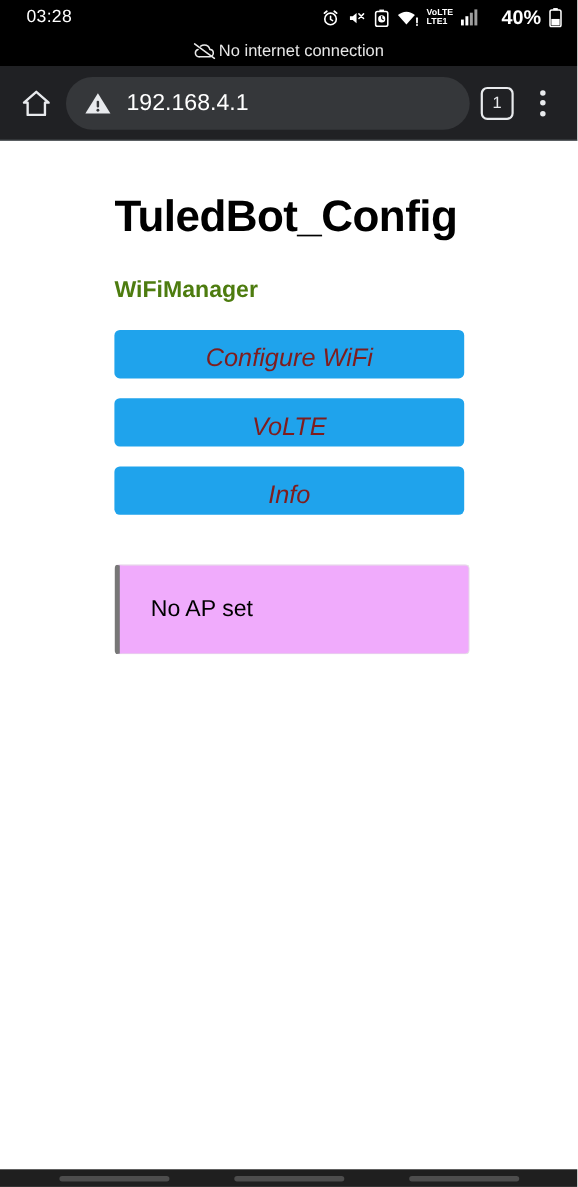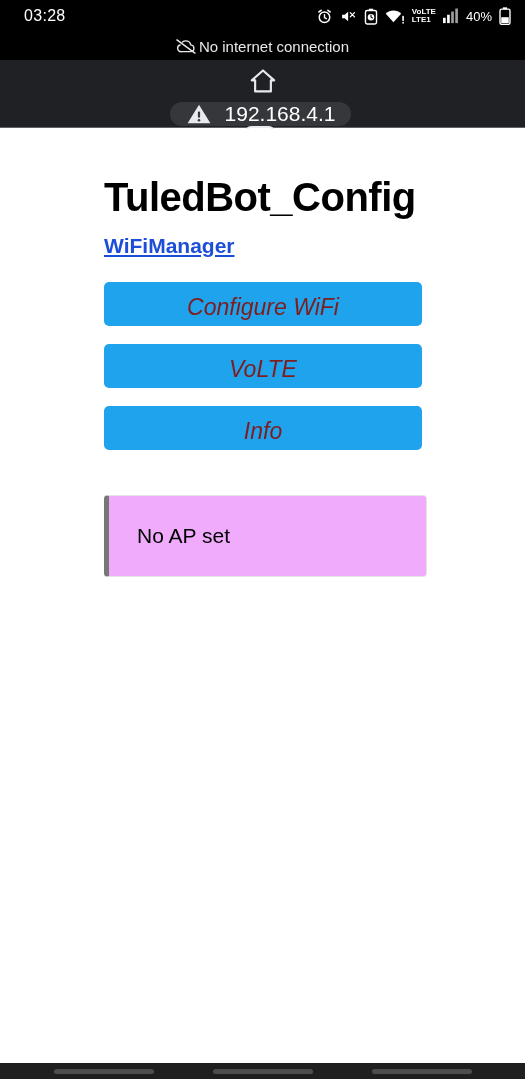--- a/index.html
+++ b/index.html
@@ -18,30 +18,30 @@
   }
   #status-top{
     height:32px; display:flex; align-items:center;
     padding:0 14px 0 24px;
   }
   #clock{ font-size:16px; letter-spacing:.3px; }
   #status-icons{
     margin-left:auto; display:flex; align-items:center; gap:7px;
   }
   #status-icons svg{ display:block; }
-  #battery-pct{ font-size:13px; margin-left:0; }
+  #battery-pct{ font-size:18px; margin-left:14px;font-weight:bold; }
   #status-sub{
     height:28px; display:flex; align-items:center; justify-content:center;
     gap:3px; font-size:15px; color:#e8e8e8;
   }
 
   
   #browser-bar{
     height:68px; background:#202124; display:flex; align-items:center;
-    padding:0 12px; border-bottom:1px solid #5f6368;flex-direction:column;
+    padding:0 12px; border-bottom:1px solid #5f6368;
   }
   #home-btn{ width:42px; height:42px; display:flex; align-items:center;
     justify-content:center; flex:0 0 auto; }
   #url-pill{
     flex:1 1 auto; height:48px; background:#35373a; border-radius:24px;
     display:flex; align-items:center; padding:0 16px; margin:0 10px 0 6px;
     gap:13px; min-width:0;
   }
   #url-text{
     color:#ffffff; font-size:21px; white-space:nowrap;
@@ -62,23 +62,22 @@
   
   #page{
     background:#ffffff; position:absolute; top:129px; bottom:16px;
     left:0; right:0; padding:0 104px;
   }
   #page-title{
     font-size:40px; font-weight:bold; color:#000000;
     letter-spacing:-.5px; padding-top:46px;
   }
   #page-subtitle{
-    font-size:21px; font-weight:bold; color:#1d4ed8;
-    margin-top:14px;
-    text-decoration:underline;
+    font-size:21px; font-weight:bold; color:#4d7c0f;
+    margin-top:32px;
   }
   .btn{
     display:block; width:318px; height:44px; margin-top:18px;
     background:#1fa3ec; border:none; border-radius:5px;
     color:#7f1d1d; font-size:23px; font-family:"Liberation Sans", sans-serif;
     text-align:center; line-height:50px; cursor:pointer;font-style:italic;
   }
   #btn-configure{ margin-top:24px; }
   #msg-box{
     width:323px; margin-top:45px; min-height:82px;

